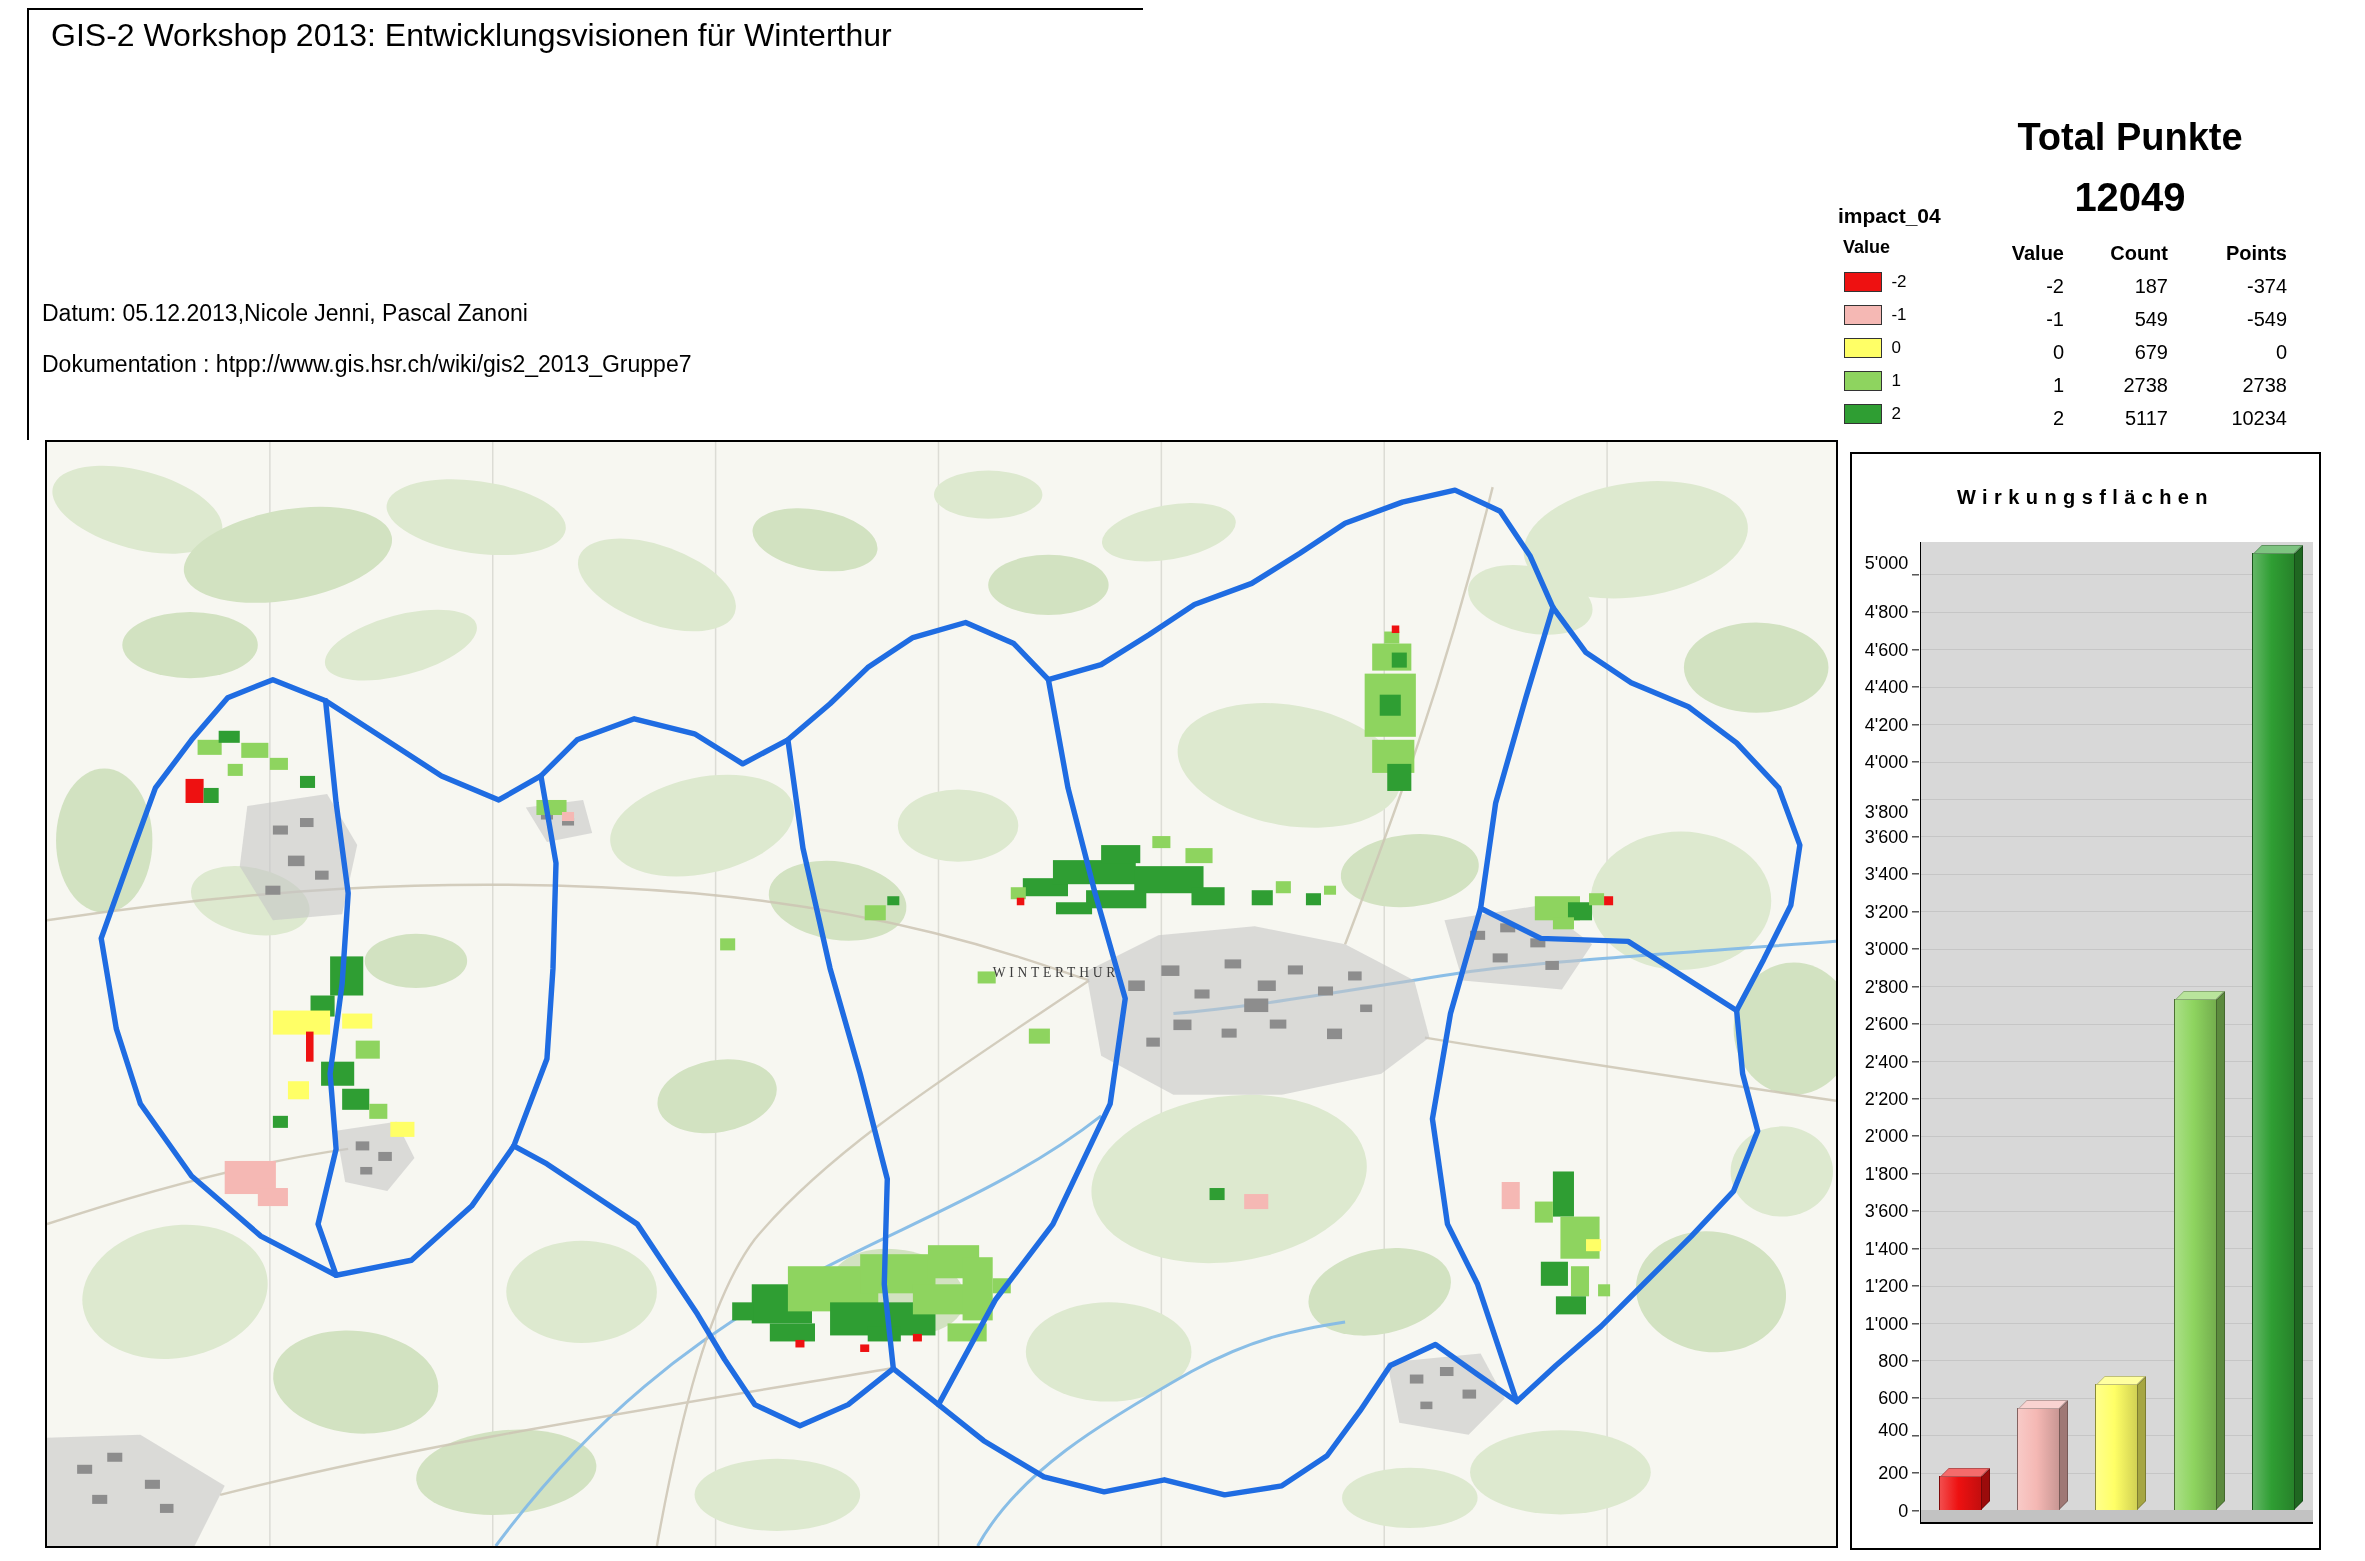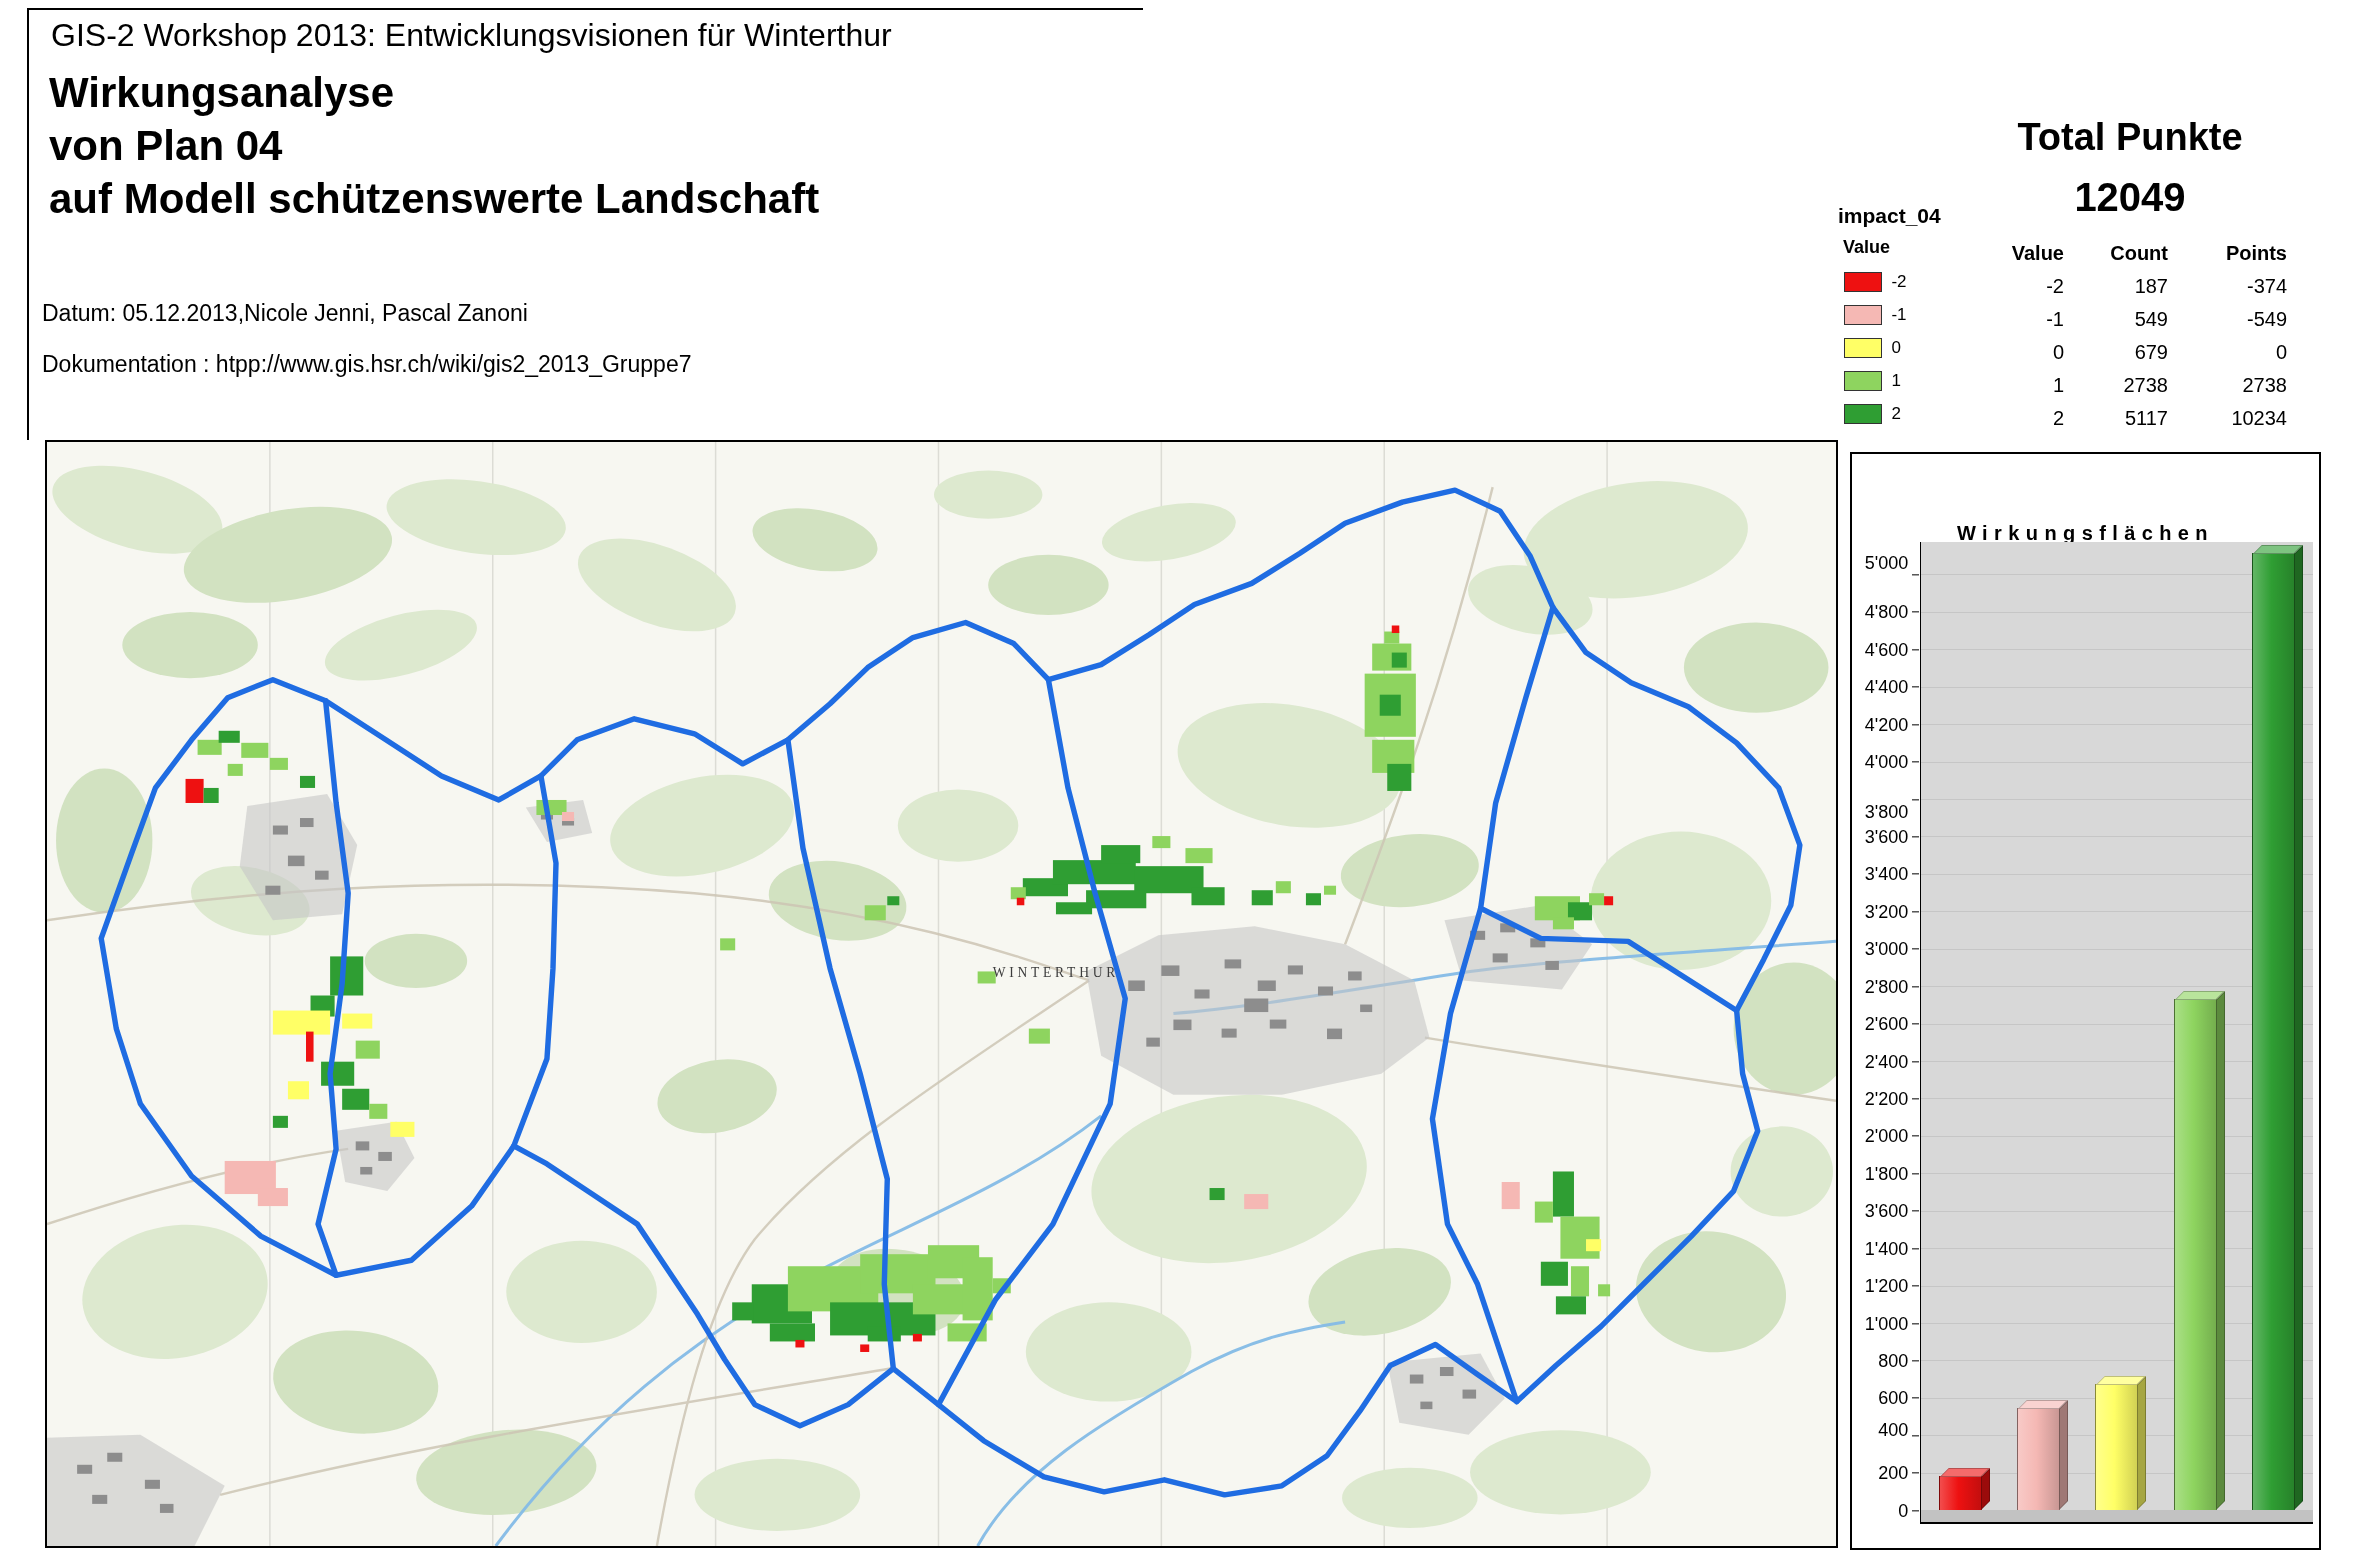--- a/index.html
+++ b/index.html
@@ -25,21 +25,21 @@
   .legend-label{font-size:17px;}
   
   #points-table{position:absolute;left:1955px;top:237px;display:grid;grid-template-columns:109px 104px 119px;}
   #points-table div{text-align:right;font-size:20px;line-height:33px;}
   #points-table .th{font-weight:bold;}
   
   #map-frame{position:absolute;left:45px;top:440px;width:1789px;height:1104px;border:2px solid #000;background:#f6f6f0;}
   #map-svg{display:block;width:100%;height:100%;}
   
   #chart-frame{position:absolute;left:1850px;top:452px;width:467px;height:1094px;border:2px solid #000;background:#fff;}
-  #chart-title{position:absolute;top:32px;left:0;width:100%;text-align:center;font-size:20px;font-weight:bold;letter-spacing:0.32em;white-space:nowrap;margin-top:36px;}
+  #chart-title{position:absolute;top:32px;left:0;width:100%;text-align:center;font-size:20px;font-weight:bold;letter-spacing:0.32em;white-space:nowrap;}
   #plot{position:absolute;left:68px;top:88px;width:392px;height:969px;background:#d8d8d8;border-left:1.3px solid #000;box-sizing:content-box;}
   #yaxis{position:absolute;left:0;top:88px;width:67px;height:969px;}
   .ytick-label{position:absolute;right:10.8px;transform:translateY(-50%);font-size:18px;white-space:nowrap;}
   .ytick-mark{position:absolute;right:0;width:6.7px;height:1.3px;background:#000;transform:translateY(-50%);}
   .grid{position:absolute;left:0;width:100%;height:1.3px;background:#c6c6c6;}
   #floor{position:absolute;left:68px;top:1056px;width:393px;height:13.5px;background:#c2c2c2;border-bottom:2px solid #000;border-left:1.3px solid #000;box-sizing:border-box;}
   .bar{position:absolute;bottom:0;border:0.7px solid rgba(0,0,0,0.35);box-sizing:border-box;}
   .bar-top{position:absolute;left:0;top:-8.8px;width:100%;height:8.8px;transform:skewX(-45deg);transform-origin:0 100%;border:0.7px solid rgba(0,0,0,0.25);box-sizing:border-box;}
   .bar-side{position:absolute;left:100%;top:0;width:8.8px;height:100%;transform:skewY(-45deg);transform-origin:0 0;border:0.7px solid rgba(0,0,0,0.25);box-sizing:border-box;}
   
@@ -51,25 +51,20 @@
 </style>
 </head>
 <body>
 
 <div class="page">
 
   <div class="neat" style="left:27px;top:8px;width:1116px;height:2px;"></div>
   <div class="neat" style="left:27px;top:8px;width:2px;height:432px;"></div>
 
   <div id="workshop-line">GIS-2 Workshop 2013: Entwicklungsvisionen für Winterthur</div>
-  <div id="main-title">
-    <div>Wirkungsanalyse</div>
-    <div>von Plan 04</div>
-    <div>auf Modell schützenswerte Landschaft</div>
-  </div>
   <div id="date-line">Datum: 05.12.2013,Nicole Jenni, Pascal Zanoni</div>
   <div id="doc-line">Dokumentation : htpp://www.gis.hsr.ch/wiki/gis2_2013_Gruppe7</div>
 
   <div id="total-block">
     <div id="total-label">Total Punkte</div>
     <div id="total-value">12049</div>
   </div>
 
   <div id="legend-layer">impact_04</div>
   <div id="legend-field">Value</div>

